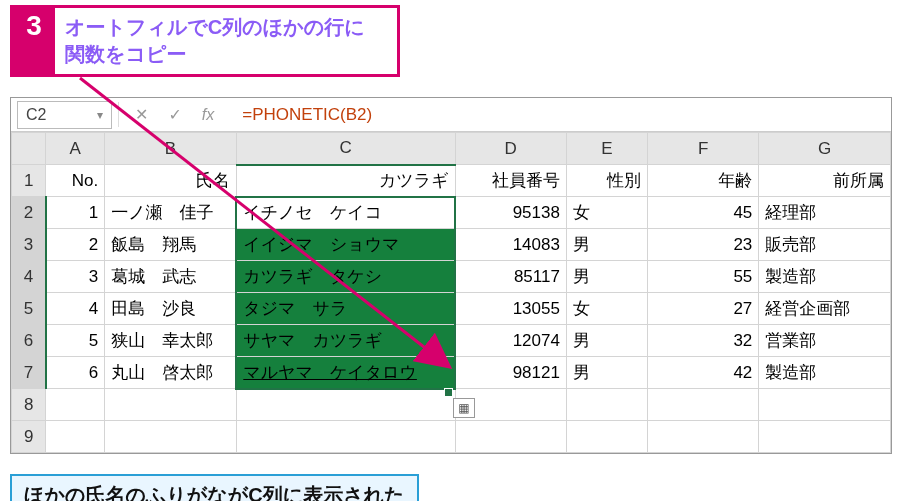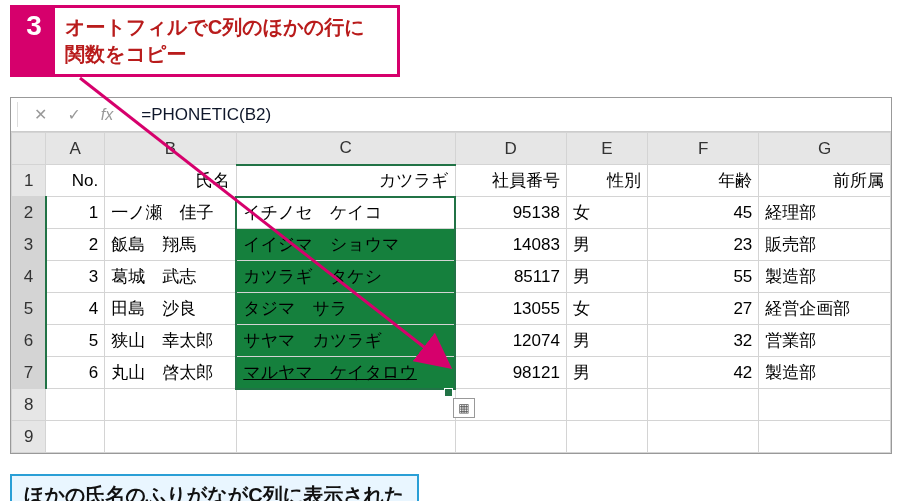--- a/index.html
+++ b/index.html
@@ -28,21 +28,21 @@
       display: flex;
       align-items: flex-start;
       justify-content: center;
       padding-top: 2px;
     }
     .callout-1 .txt {
       padding: 6px 10px;
       font-size: 20px;
       line-height: 1.35;
       font-weight: bold;
-      color: #b91c1c;
+      color: #8b5cf6;
     }
     .sheet-wrap {
       border: 1px solid #999;
       margin: 20px 10px 0 10px;
       position: relative;
     }
     .formula-bar {
       display: flex;
       align-items: center;
       height: 34px;
@@ -72,21 +72,21 @@
       align-self: stretch;
     }
     .fb-btn {
       color: #999;
       font-size: 16px;
       padding: 0 10px;
     }
     .formula-input {
       flex: 1;
       padding-left: 18px;
-      color: #0f172a;
+      color: #c2410c;
       font-size: 17px;
     }
     table.grid {
       border-collapse: collapse;
       width: 100%;
       table-layout: fixed;
     }
     table.grid th, table.grid td {
       border: 1px solid #d4d4d4;
       height: 32px;
@@ -171,20 +171,24 @@
 <div class="callout-1">
   <div class="num">3</div>
   <div class="txt" style="white-space:pre-line;">オートフィルでC列のほかの行に
 関数をコピー</div>
 </div>
 
 
 <div class="sheet-wrap">
 
   <div class="formula-bar">
+    <div class="name-box">
+      <span>C2</span>
+      <span class="dd">▾</span>
+    </div>
     <div class="fb-sep"></div>
     <div class="fb-btn">✕</div>
     <div class="fb-btn">✓</div>
     <div class="fb-btn" style="font-style:italic;">fx</div>
     <div class="formula-input">=PHONETIC(B2)</div>
   </div>
 
   <div style="position:relative;">
   <table class="grid">
     <colgroup>

